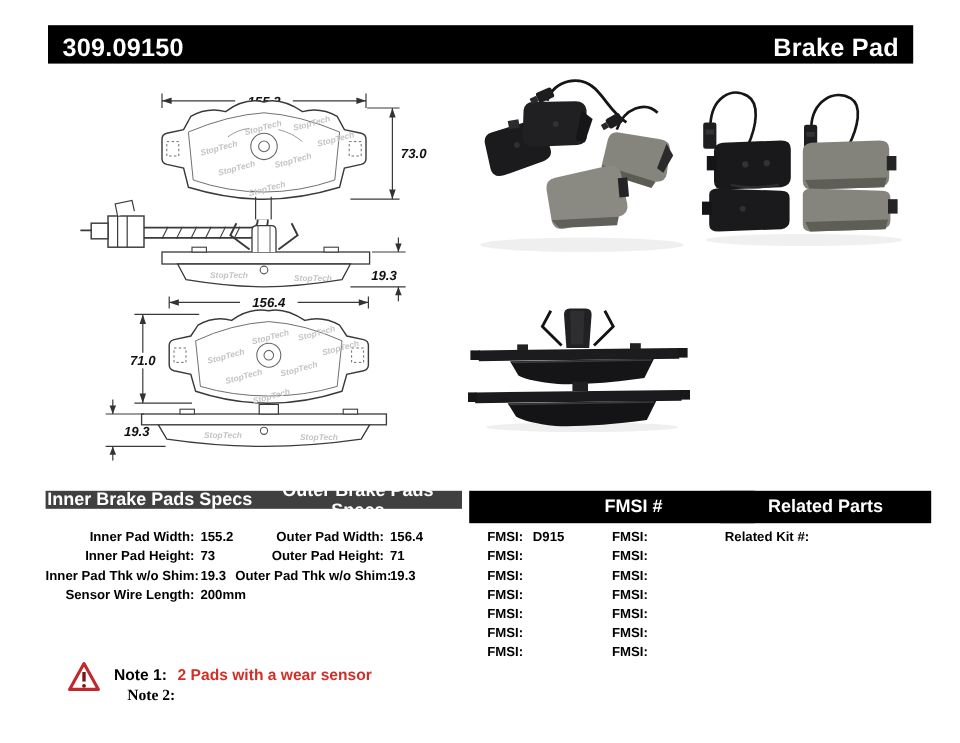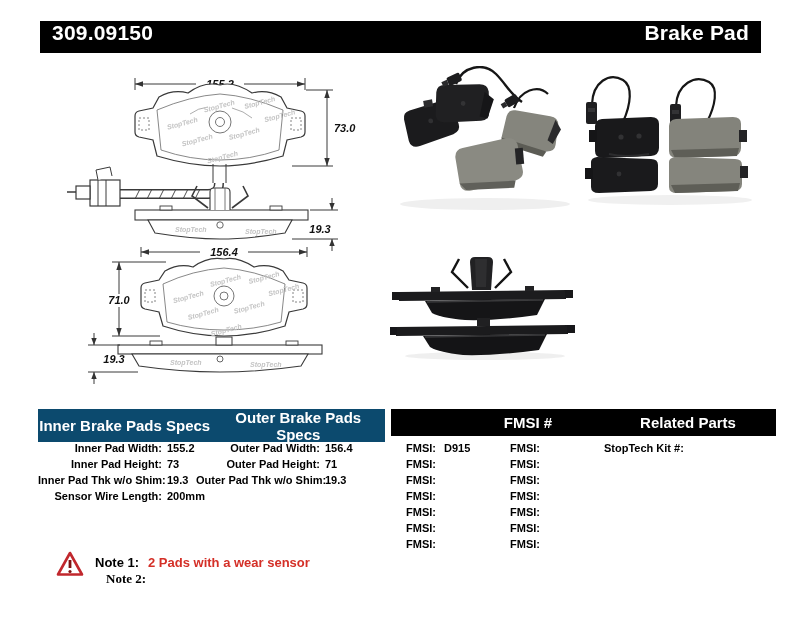--- a/index.html
+++ b/index.html
@@ -1,26 +1,26 @@
 <!DOCTYPE html>
 <html><head>
 <meta charset="utf-8">
 <style>
   html,body{margin:0;padding:0;background:#fff;}
   #page{position:relative;width:800px;height:619px;background:#ffffff;overflow:hidden;
         font-family:"Liberation Sans",sans-serif;color:#000;}
   .abs{position:absolute;}
   
   .topbar{left:40px;top:21px;width:721px;height:32px;background:#000;color:#fff;
-          display:flex;justify-content:space-between;align-items:flex-start;
+          display:flex;justify-content:space-between;align-items:flex-end;
           padding:0 12px;box-sizing:border-box;font-weight:bold;font-size:21px;letter-spacing:.2px;}
   
   .thead{top:409px;height:27px;background:#000;color:#fff;font-weight:bold;font-size:15px;
          display:flex;align-items:center;justify-content:center;}
-  .thead-split{top:409px;height:33px;background:#0c4a6e;color:#fff;font-weight:bold;font-size:15px;
+  .thead-split{top:409px;height:15px;background:#404040;color:#fff;font-weight:bold;font-size:15px;
          display:flex;align-items:center;}
   .thead-split span{flex:1;text-align:center;}
   
   .speccol{font-size:11px;font-weight:bold;line-height:16px;}
   .specrow{display:flex;height:16px;white-space:nowrap;}
   .lab{text-align:right;}
   .inner .lab{width:124px;}
   .outer .lab{width:124px;}
   .val{margin-left:5px;}
   
@@ -365,21 +365,21 @@
     <div class="fmsirow">
       <span class="f-l1">FMSI:</span>
       <span class="f-v1"></span>
       <span class="f-l2">FMSI:</span>
       <span></span>
     </div>
   </div>
 
   <div class="abs speccol" style="left:604px;top:440px;width:160px;">
     <div class="specrow">
-      <span>StopTech Kit #:</span>
+      <span>Related Kit #:</span>
       <span class="val"></span>
     </div>
   </div>
 
   <svg class="abs" style="left:55px;top:550px;" width="30" height="28" viewBox="0 0 30 28">
     <path d="M15,3 L27,24.5 L3,24.5 Z" fill="#fff" stroke="#c1272d" stroke-width="2.6" stroke-linejoin="round"></path>
     <line x1="15" y1="10" x2="15" y2="18" stroke="#7e1212" stroke-width="2.8"></line>
     <circle cx="15" cy="21.5" r="1.6" fill="#7e1212"></circle>
   </svg>
   <div class="abs notelab" style="left:95px;top:555px;">Note 1:</div>

